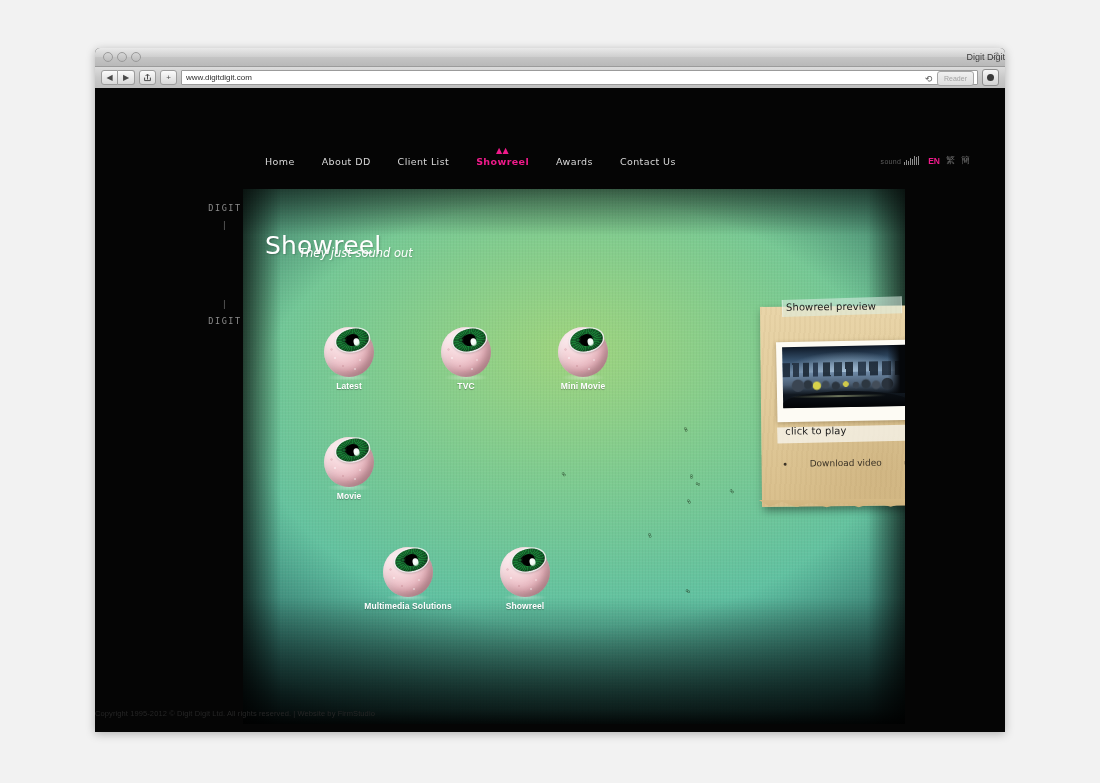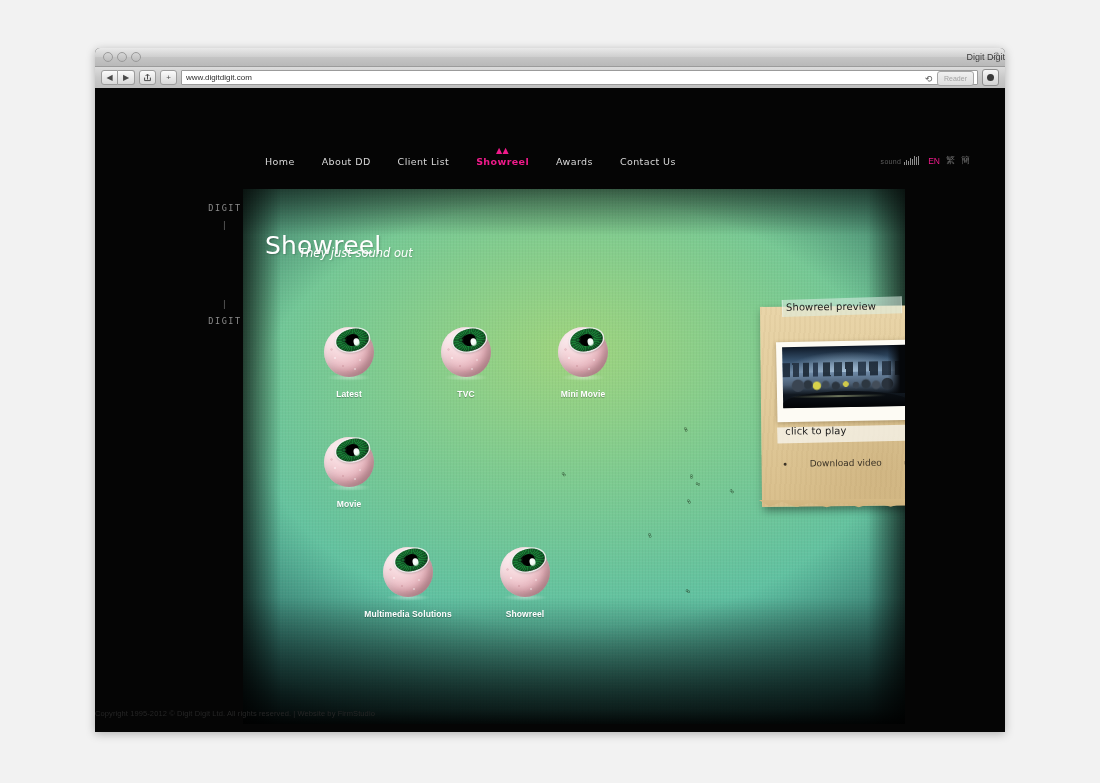--- a/index.html
+++ b/index.html
@@ -97,21 +97,21 @@
 
   .top-right{
     position:absolute;right:35px;top:66px;display:flex;align-items:center;gap:9px;
   }
   .sound-wrap{display:flex;align-items:flex-end;gap:3px;}
   .sound-label{font-size:7px;color:#5c5c5c;letter-spacing:.3px;}
   .bars{display:flex;align-items:flex-end;gap:1px;height:9px;}
   .bars i{display:block;width:1px;background:#8e8e8e;}
   .lang{display:flex;align-items:center;gap:6px;}
   .lang span{font-size:8.5px;color:#6a6a6a;cursor:pointer;}
-  .lang span.active{color:#ef1a8a;font-weight:normal;}
+  .lang span.active{color:#ef1a8a;font-weight:bold;}
   .lang .cjk{font-family:"DejaVu Sans",sans-serif;font-size:9px;}
 
   
   .rail{
     position:absolute;left:104px;top:112px;width:52px;text-align:center;
     font-family:"DejaVu Sans Mono",monospace;font-size:8.5px;color:#8c8c8c;
     letter-spacing:1.6px;line-height:17px;
   }
   .rail .bar{color:#6d6d6d;}
   .rail .gap{height:62px;}
@@ -196,21 +196,21 @@
   }
   .glint{
     position:absolute;left:17px;top:10px;width:6px;height:8px;border-radius:50%;
     background:radial-gradient(circle at 40% 35%, #ffffff 0%, #eaf7ee 55%, rgba(255,255,255,0) 100%);
   }
   .eye-shadow{
     width:44px;height:7px;margin:-3px auto 0;border-radius:50%;
     background:radial-gradient(ellipse at 50% 50%, rgba(255,255,255,.38) 0%, rgba(255,255,255,0) 72%);
   }
   .eye-label{
-    margin-top:8px;font-size:8.5px;color:#ffffff;font-weight:bold;
+    margin-top:0;font-size:8.5px;color:#ffffff;font-weight:bold;
     text-shadow:0 1px 1px rgba(0,0,0,.3);letter-spacing:.1px;
   }
 
   
   .mark{
     position:absolute;font-family:"DejaVu Sans",sans-serif;
     font-size:7px;color:#20381f;opacity:.85;z-index:3;
     letter-spacing:-1px;
   }
 

